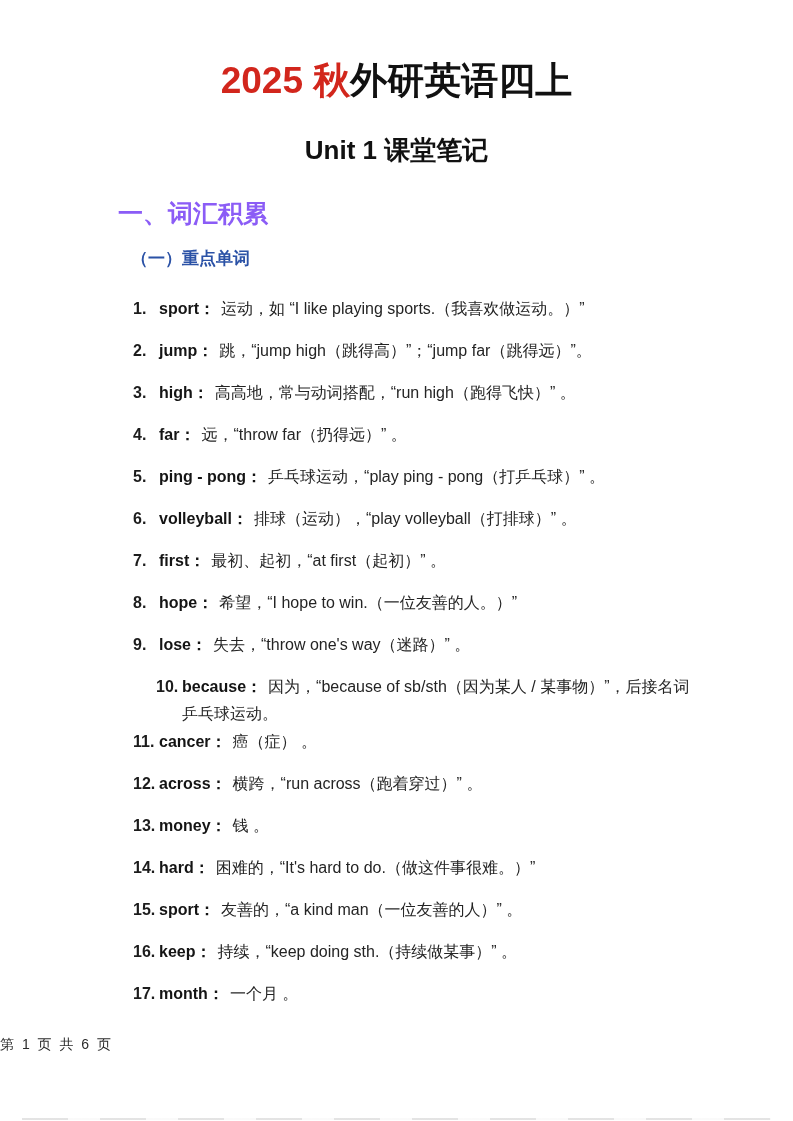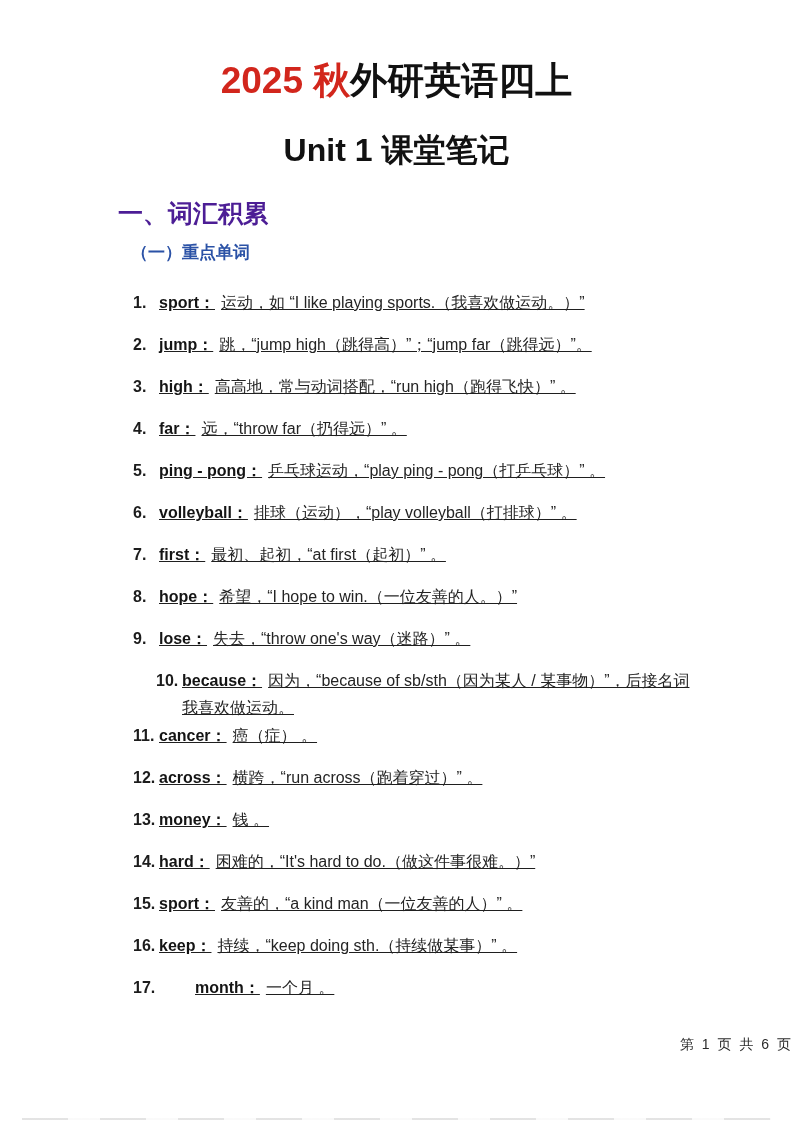--- a/index.html
+++ b/index.html
@@ -26,84 +26,83 @@
     text-align: center;
     font-size: 37px;
     font-weight: 700;
     line-height: 50px;
     color: #111111;
   }
   .title .title-red { color: var(--red); }
   .subtitle {
     margin-top: 26px;
     text-align: center;
-    font-size: 32px;
+    font-size: 26px;
     font-weight: 700;
     line-height: 36px;
     color: #111111;
   }
   .section {
     margin-top: 28px;
     margin-left: 118px;
     font-size: 25px;
     font-weight: 700;
     line-height: 34px;
-    color: #4c1d95;
+    color: #8b5cf6;
   }
   .subsection {
-    margin-top: 11px;
+    margin-top: 17px;
     margin-left: 131px;
     font-size: 17px;
     font-weight: 700;
     line-height: 24px;
     color: var(--blue);
   }
   .vocab {
     margin-top: 23px;
     margin-left: 133px;
     list-style: none;
     width: 648px;
   }
   .vocab-item {
     display: flex;
     align-items: flex-start;
     font-size: 16px;
     line-height: 29px;
     margin-bottom: 13px;
   }
   .vocab-item:nth-child(10) { margin-bottom: 0; margin-left: 23px; }
-  .vocab-item:last-child { margin-bottom: 4px; gap: 36px; }
+  .vocab-item:last-child { margin-bottom: 4px; }
   .num {
     flex: 0 0 26px;
     width: 26px;
     font-weight: 700;
     color: #1c1c1c;
   }
   .content {
     flex: 1 1 auto;
     max-width: 620px;
-    text-decoration: underline;
   }
   .term {
     font-weight: 700;
     color: #141414;
     margin-right: 6px;
   }
   .def { color: #242424; }
   .def2 {
     display: block;
     line-height: 26px;
     color: #242424;
   }
   .footer {
     position: absolute;
     top: 1036px;
     left: 0;
     width: 100%;
-    text-align: right;
+    text-align: left;
     font-size: 14px;
     letter-spacing: 2px;
     color: #2a2a2a;
   }
   .bottom-artifact {
     position: absolute;
     bottom: 1px;
     left: 22px;
     right: 22px;
     height: 2px;
@@ -168,21 +167,21 @@
     <div class="content"><b class="term">hope：</b><span class="def">希望，“I hope to win.（一位友善的人。）”</span></div>
   </li>
 
   <li class="vocab-item">
     <span class="num">9.</span>
     <div class="content"><b class="term">lose：</b><span class="def">失去，“throw one's way（迷路）” 。</span></div>
   </li>
 
   <li class="vocab-item">
     <span class="num">10.</span>
-    <div class="content"><b class="term">because：</b><span class="def">因为，“because of sb/sth（因为某人 / 某事物）”，后接名词</span><span class="def2">我喜欢做运动。</span></div>
+    <div class="content"><b class="term">because：</b><span class="def">因为，“because of sb/sth（因为某人 / 某事物）”，后接名词</span><span class="def2">乒乓球运动。</span></div>
   </li>
 
   <li class="vocab-item">
     <span class="num">11.</span>
     <div class="content"><b class="term">cancer：</b><span class="def">癌（症） 。</span></div>
   </li>
 
   <li class="vocab-item">
     <span class="num">12.</span>
     <div class="content"><b class="term">across：</b><span class="def">横跨，“run across（跑着穿过）” 。</span></div>

